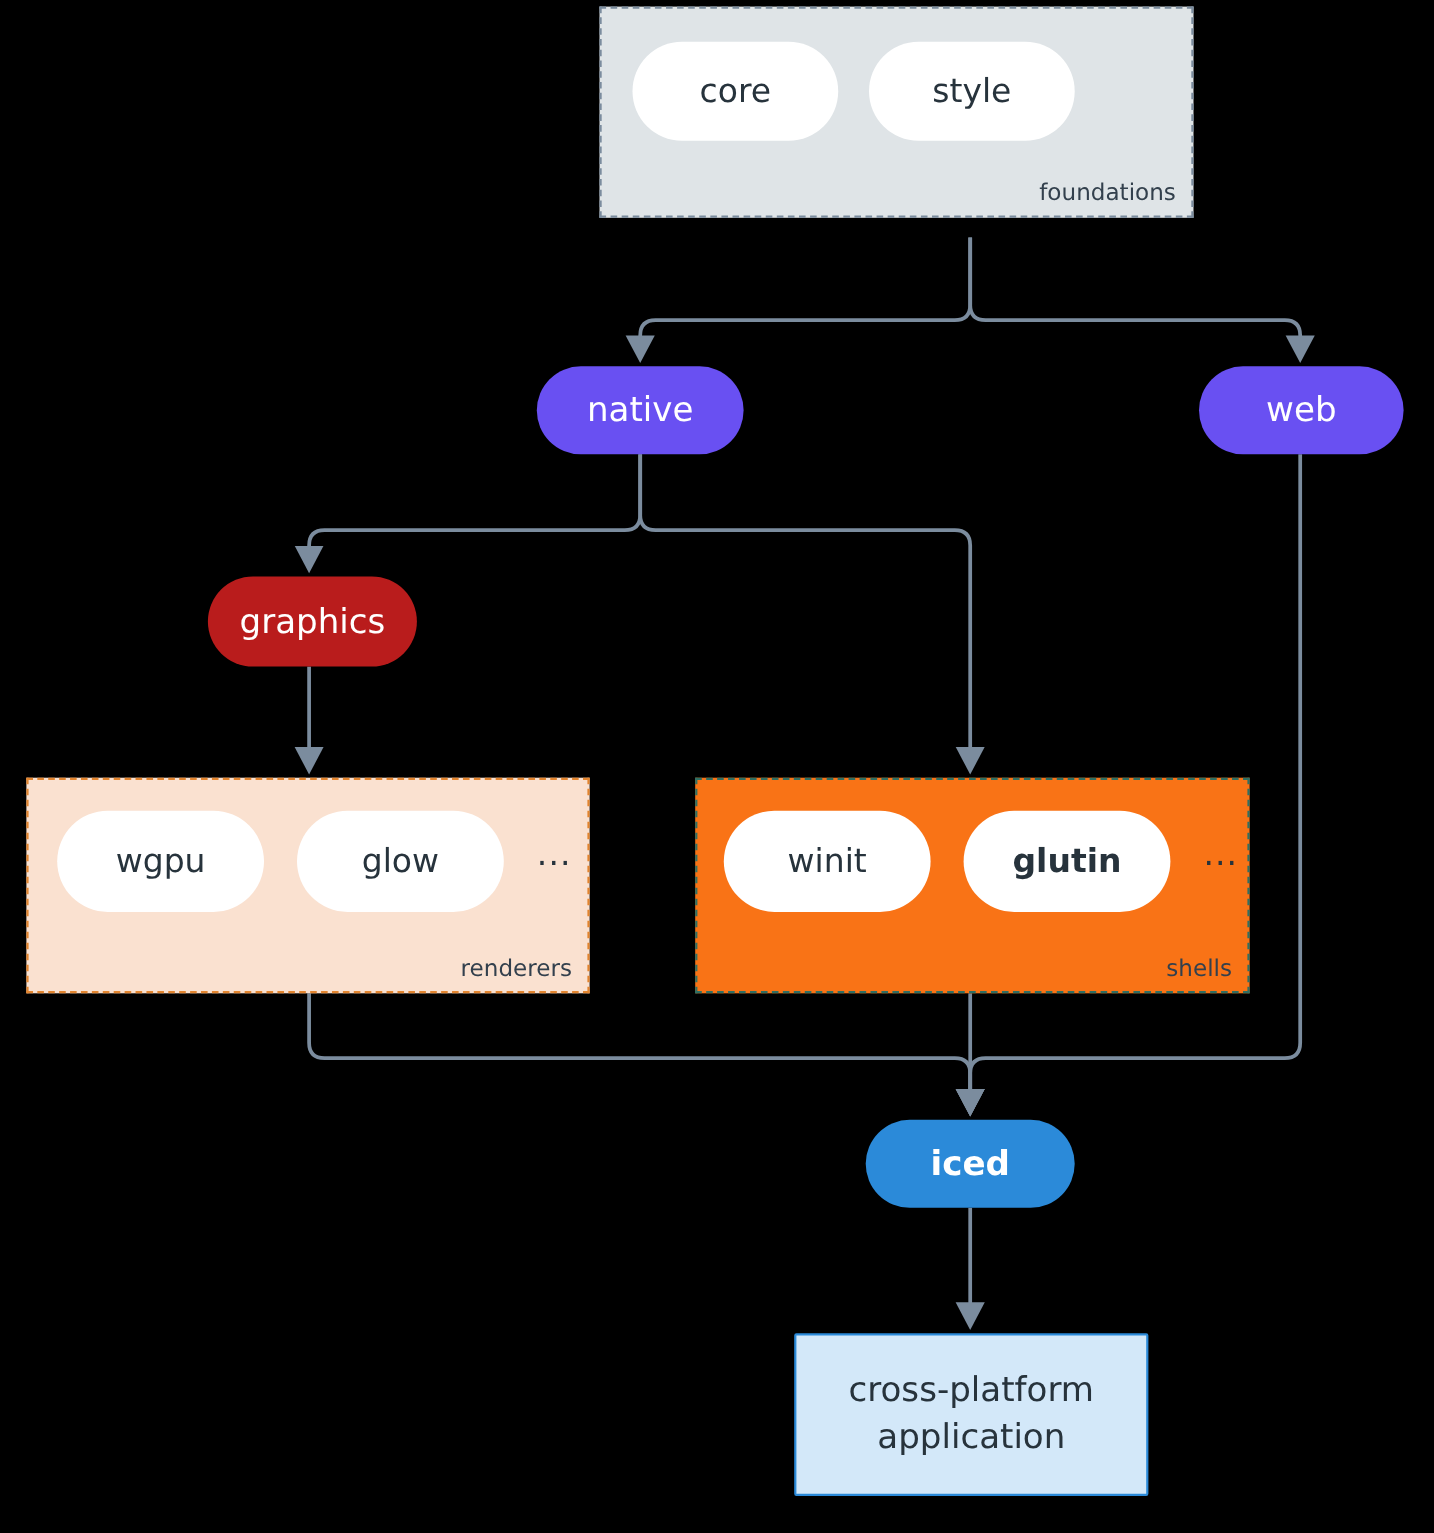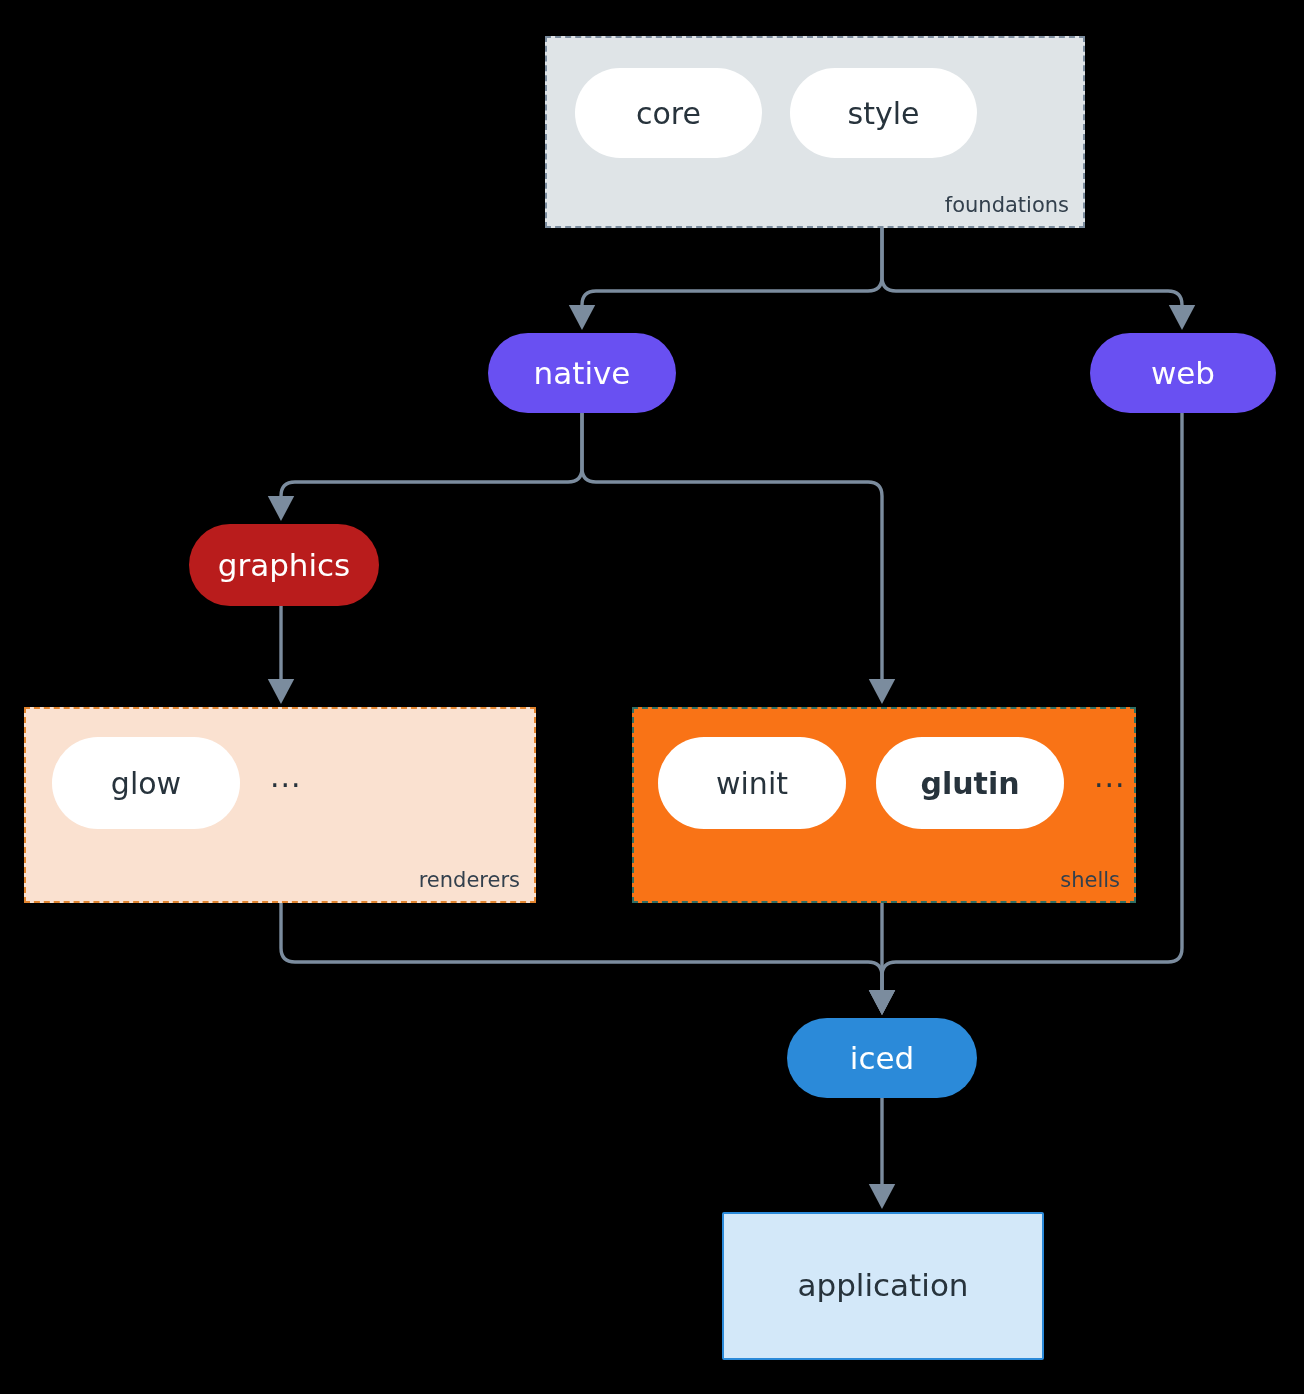--- a/index.html
+++ b/index.html
@@ -62,21 +62,21 @@
   .ellipsis {
     font-size: 30px;
     color: #27333c;
     line-height: 1;
     letter-spacing: 1px;
     padding-bottom: 12px;
   }
 
   #cluster-foundations {
     left: 545px;
-    top: 36px;
+    top: 6px;
     width: 540px;
     height: 192px;
     background: #dfe4e7;
     border: 2px dashed #7b8c9e;
   }
   #cluster-foundations .pill-row { left: 28px; top: 30px; gap: 28px; }
   #cluster-foundations .wpill { height: 90px; }
   #fnd-pill-0 { width: 187px; }
   #fnd-pill-1 { width: 187px; }
   #fnd-pill-2 { width: 187px; }
@@ -129,20 +129,21 @@
     left: 1090px; top: 333px; width: 186px; height: 80px;
     background: #6950f2;
   }
   #node-graphics {
     left: 189px; top: 524px; width: 190px; height: 82px;
     background: #b91c1c;
   }
   #node-iced {
     left: 787px; top: 1018px; width: 190px; height: 80px;
     background: #2b8ad9;
+    font-weight: bold;
   }
   #node-app {
     left: 722px; top: 1212px; width: 322px; height: 148px;
     background: #d3e8f9;
     border: 2px solid #2b8ad9;
     border-radius: 2px;
     font-size: 31px;
     color: #27333c;
     flex-direction: column;
     line-height: 1.35;
@@ -185,20 +186,21 @@
   <div id="cluster-foundations" class="cluster">
     <div class="pill-row">
       <div id="fnd-pill-0" class="wpill">core</div>
       <div id="fnd-pill-2" class="wpill">style</div>
     </div>
     <div class="cluster-label">foundations</div>
   </div>
 
   <div id="cluster-renderers" class="cluster">
     <div class="pill-row">
+      <div id="rnd-pill-0" class="wpill">wgpu</div>
       <div id="rnd-pill-1" class="wpill">glow</div>
       <div class="ellipsis">...</div>
     </div>
     <div class="cluster-label">renderers</div>
   </div>
 
   <div id="cluster-shells" class="cluster">
     <div class="pill-row">
       <div id="shl-pill-0" class="wpill">winit</div>
       <div id="shl-pill-1" class="wpill">glutin</div>
@@ -209,16 +211,17 @@
 
   <div id="node-native" class="node node-pill">native</div>
 
   <div id="node-web" class="node node-pill">web</div>
 
   <div id="node-graphics" class="node node-pill">graphics</div>
 
   <div id="node-iced" class="node node-pill">iced</div>
 
   <div id="node-app" class="node">
+    <span>cross-platform</span>
     <span>application</span>
   </div>
 
 </div>
 
 </body></html>

